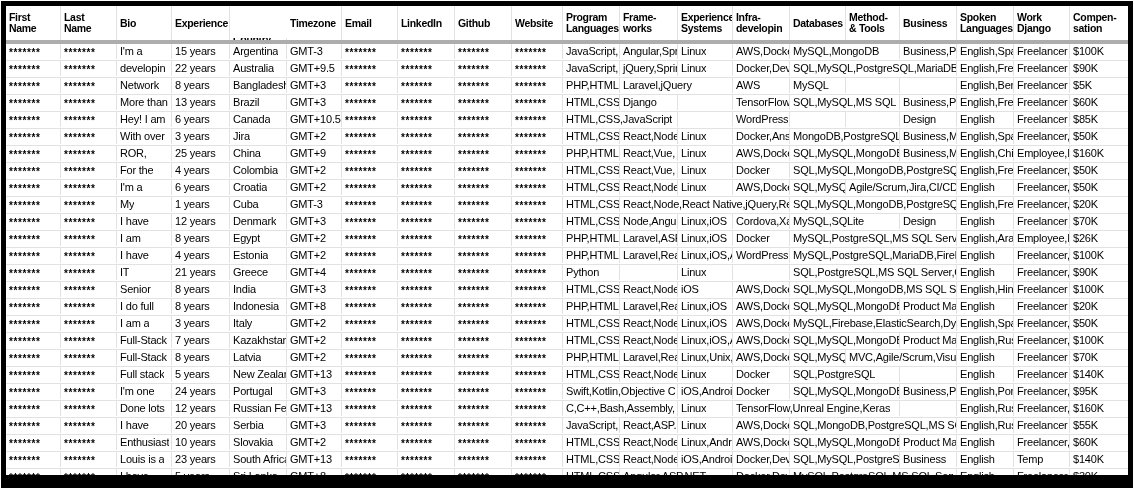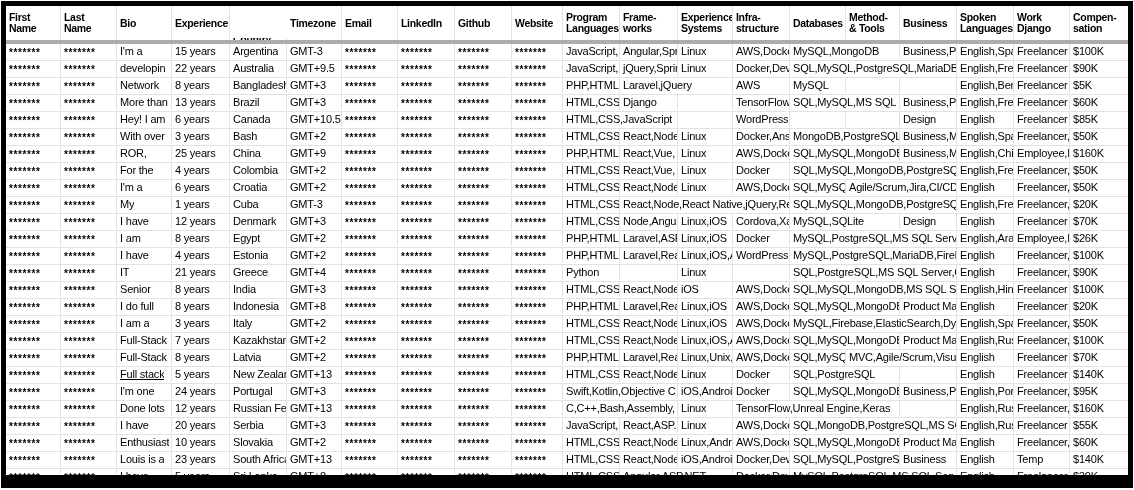--- a/index.html
+++ b/index.html
@@ -60,21 +60,21 @@
       <div class="hcell" style="width: 58px;">
         <span>Frame-
 works</span>
       </div>
       <div class="hcell" style="width: 55px;">
         <span>Experience
 Systems</span>
       </div>
       <div class="hcell" style="width: 57px;">
         <span>Infra-
-structure</span>
+developin</span>
       </div>
       <div class="hcell" style="width: 56px;">
         <span>Databases</span>
       </div>
       <div class="hcell" style="width: 54px;">
         <span>Method-
 &amp; Tools</span>
       </div>
       <div class="hcell" style="width: 57px;">
         <span>Business</span>
@@ -387,21 +387,21 @@
         <div class="cell" style="width: 56px;">
           <span class="txt masked" style="max-width: 55px;">*******</span>
         </div>
         <div class="cell" style="width: 55px;">
           <span class="txt" style="max-width: 54px;">With over</span>
         </div>
         <div class="cell" style="width: 58px;">
           <span class="txt" style="max-width: 57px;">3 years</span>
         </div>
         <div class="cell" style="width: 57px;">
-          <span class="txt" style="max-width: 56px;">Bash</span>
+          <span class="txt" style="max-width: 56px;">Jira</span>
         </div>
         <div class="cell" style="width: 55px;">
           <span class="txt" style="max-width: 54px;">GMT+2</span>
         </div>
         <div class="cell" style="width: 56px;">
           <span class="txt masked" style="max-width: 55px;">*******</span>
         </div>
         <div class="cell" style="width: 57px;">
           <span class="txt masked" style="max-width: 56px;">*******</span>
         </div>
@@ -1199,21 +1199,21 @@
         </div>
       </div>
       <div class="row">
         <div class="cell" style="width: 55px;">
           <span class="txt masked" style="max-width: 54px;">*******</span>
         </div>
         <div class="cell" style="width: 56px;">
           <span class="txt masked" style="max-width: 55px;">*******</span>
         </div>
         <div class="cell" style="width: 55px;">
-          <span class="txt" style="max-width: 54px; text-decoration: underline;">Full stack</span>
+          <span class="txt" style="max-width: 54px;">Full stack</span>
         </div>
         <div class="cell" style="width: 58px;">
           <span class="txt" style="max-width: 57px;">5 years</span>
         </div>
         <div class="cell" style="width: 57px;">
           <span class="txt" style="max-width: 56px;">New Zealand</span>
         </div>
         <div class="cell" style="width: 55px;">
           <span class="txt" style="max-width: 54px;">GMT+13</span>
         </div>

